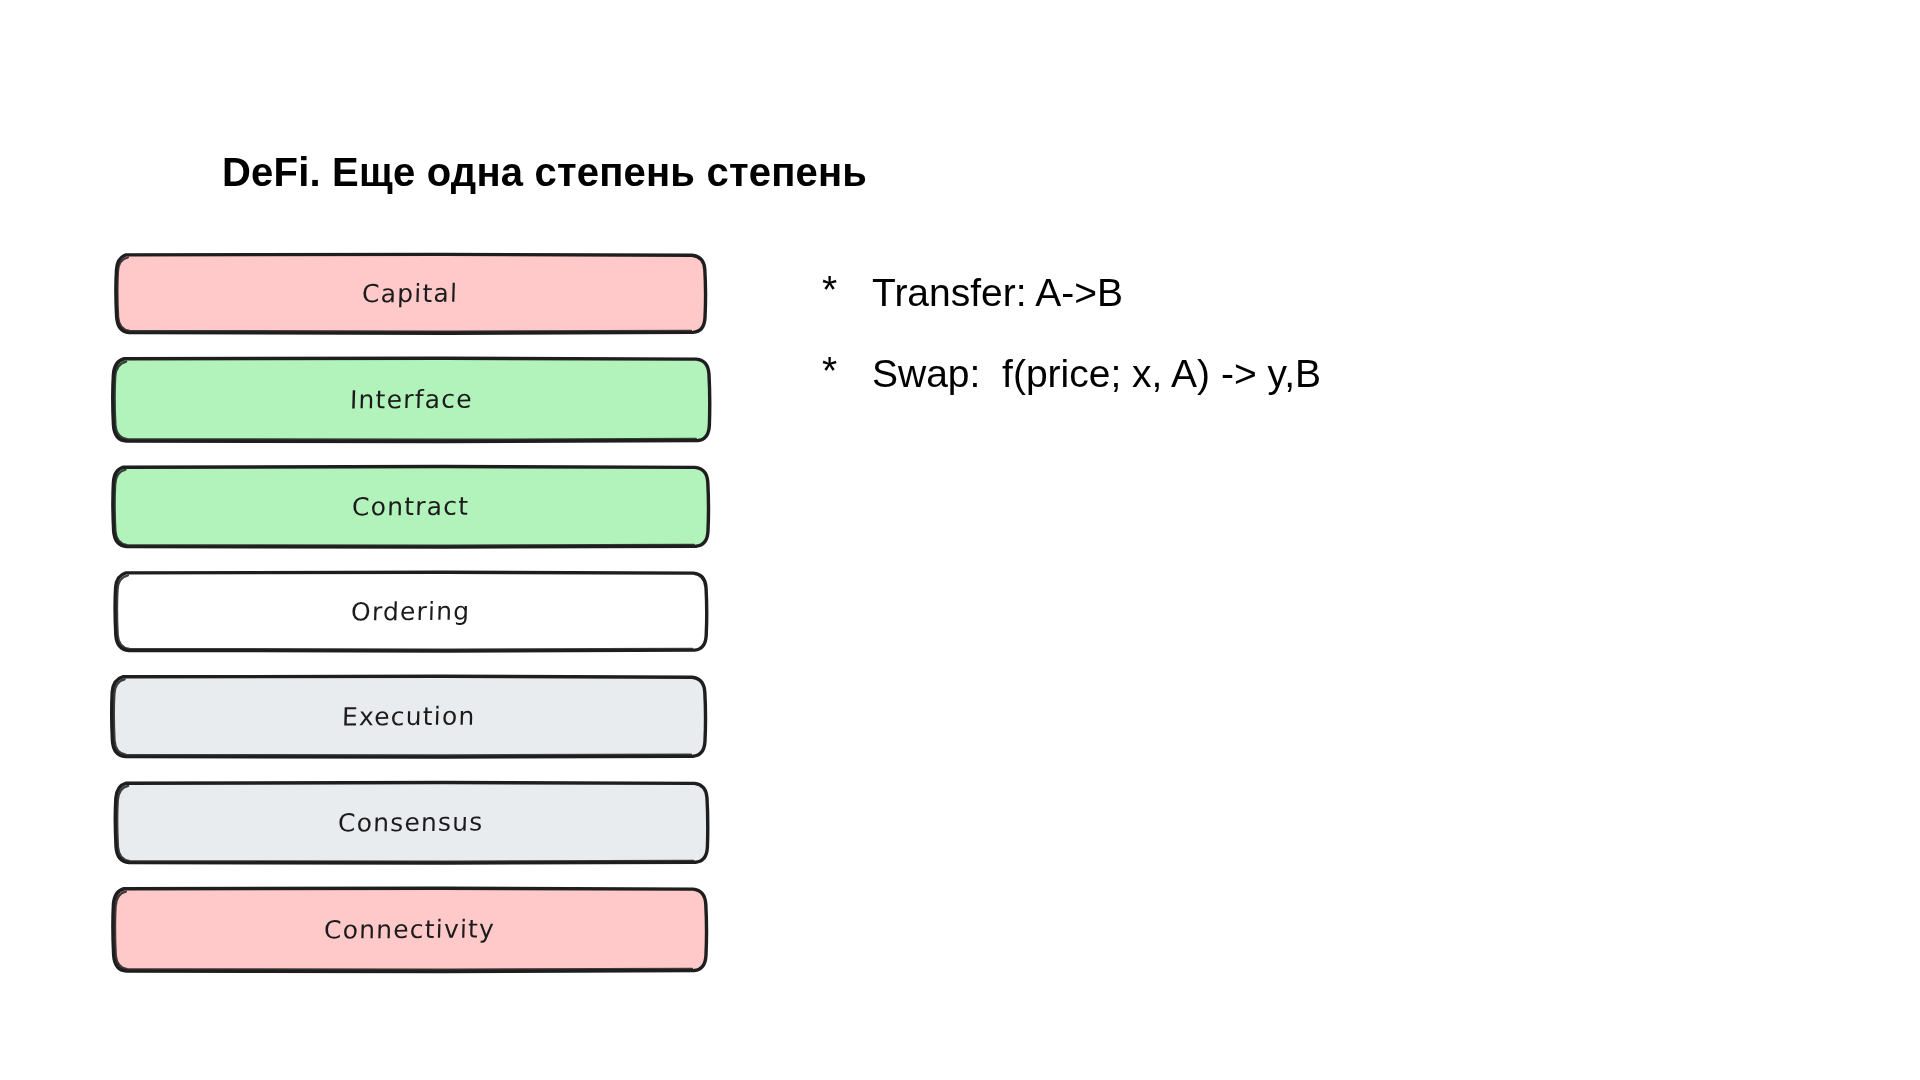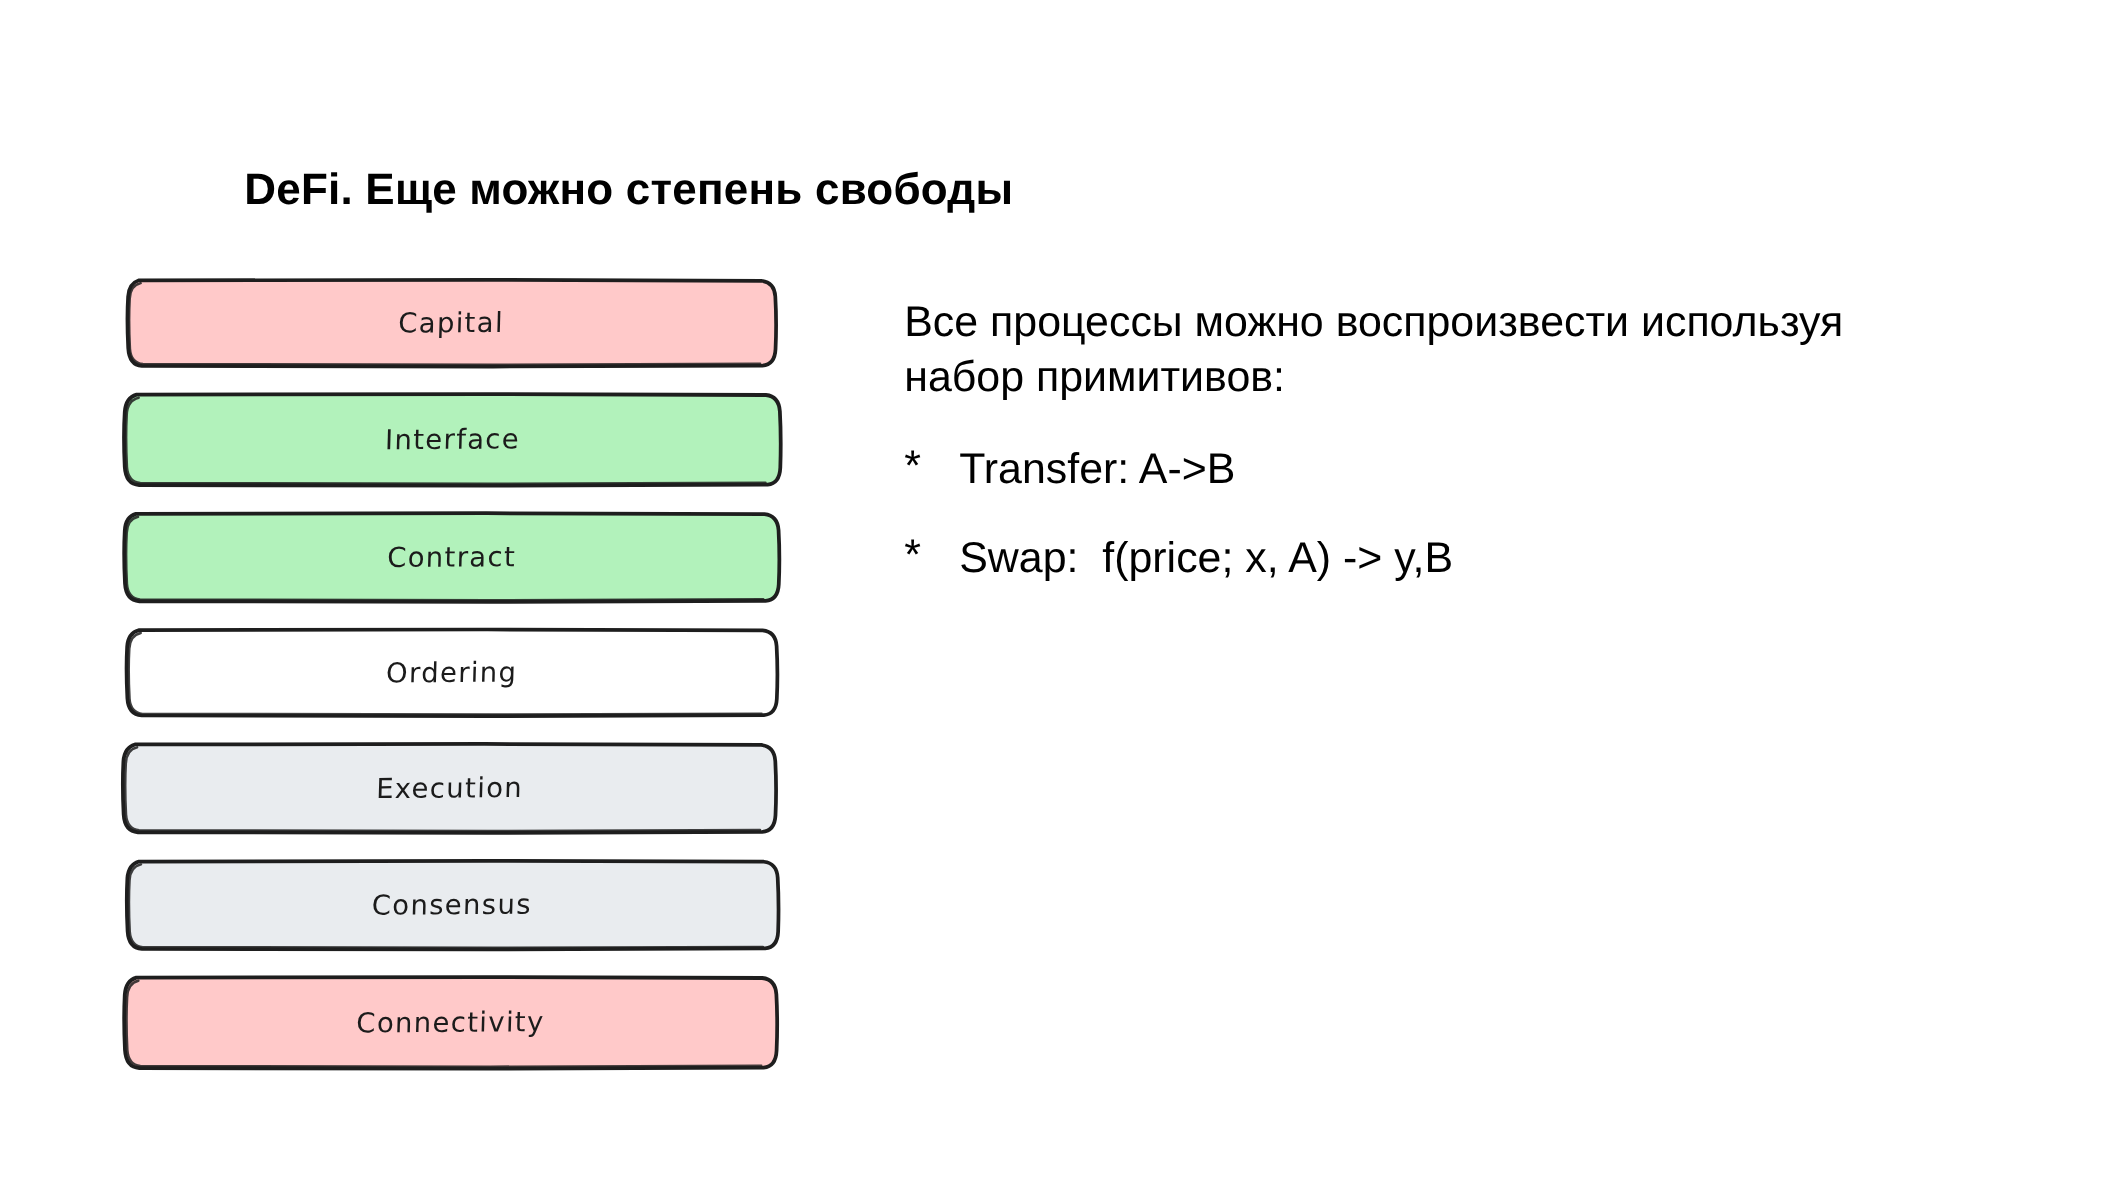--- a/index.html
+++ b/index.html
@@ -116,21 +116,21 @@
   }
 
   .bullet-row .btext {
     flex: 1 1 auto;
     white-space: pre;
   }
 </style>
 </head>
 <body style="background: rgb(255, 255, 255);">
 
-<div class="slide-title">DeFi. Еще можно степень свободы</div>
+<div class="slide-title">DeFi. Еще одна степень степень</div>
 
 <div class="stack">
 
   <div class="layer l-capital">
     <svg class="sketch" viewBox="0 0 600 88" preserveAspectRatio="none" aria-hidden="true">
       <path d="M14,5 C8,7 5,12 4.5,20 C3.6,34 3.8,52 4.6,68 C5.2,78 9,84 17,84.6
                C120,85.6 420,85.4 584,84.3 C592,83.8 595.6,78 596,69
                C596.8,52 596.6,34 595.8,20 C595.2,11 591,6.2 583,5.4
                C420,4.2 130,4.3 14,5 Z" fill="#ffc9c9" stroke="#1e1e1e" stroke-width="3.4" stroke-linejoin="round" stroke-linecap="round"></path>
       <path d="M16,7.6 C9.6,9 6.4,14 6,22 C5.2,36 5.4,53 6.2,68.6
@@ -208,21 +208,20 @@
       <path d="M16.8,7.4 C10.4,8.8 7,14 6.6,22.2 C5.8,36.8 6,54 6.8,69
                C7.4,77.4 11.2,82.4 18.6,83.2 C123,84.2 420,84 582.2,83" fill="none" stroke="#1e1e1e" stroke-width="2.2" stroke-linecap="round" opacity="0.85"></path>
     </svg>
     <span class="label">Connectivity</span>
   </div>
 
 </div>
 
 <div class="rightcol">
 
-  <p class="body-text">Все процессы можно воспроизвести используя набор примитивов:</p>
 
   <div class="bullet-row">
     <span class="marker">*</span>
     <span class="btext">Transfer: A-&gt;B</span>
   </div>
 
   <div class="bullet-row">
     <span class="marker">*</span>
     <span class="btext">Swap:  f(price; x, A) -&gt; y,B</span>
   </div>

